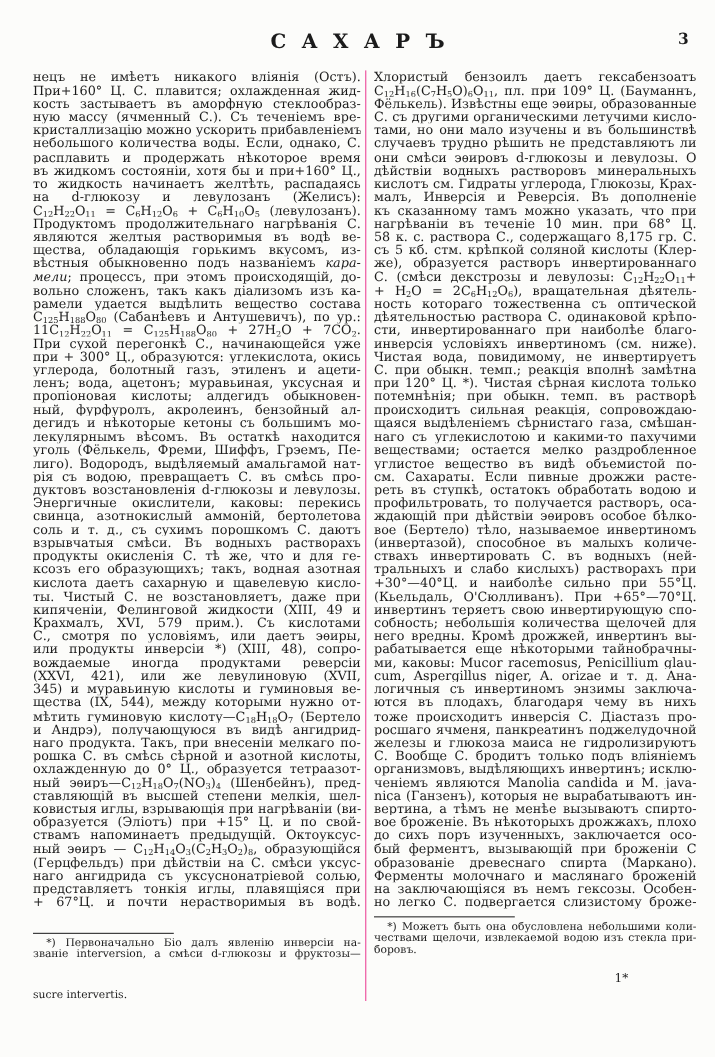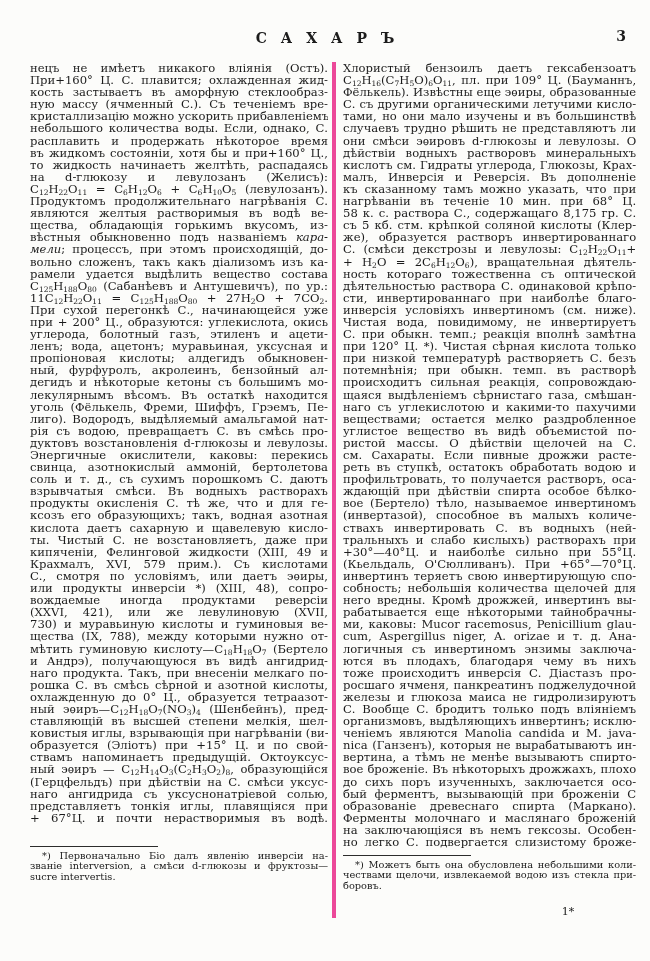--- a/index.html
+++ b/index.html
@@ -11,39 +11,39 @@
     overflow:hidden;
   }
   .page{position:relative;width:650px;height:961px;}
   .running-head{
     position:relative;
     padding-top:28px;
     text-align:center;
   }
   .running-title{
     display:inline-block;
-    font-size:14px;
+    font-size:18px;
     font-weight:bold;
     letter-spacing:14px;
     text-indent:14px; 
   }
   .page-number{
     position:absolute;
     top:28px;right:24px;
     font-size:14px;font-weight:bold;
   }
   .columns{
     display:flex;
     margin:15px 18px 0 30px;
   }
   .col{width:298px;}
   .col-left{padding-right:4px;}
   .col-right{
     width:296px;
-    border-left:4px solid #ec4899;
+    border-left:1px solid #ec4899;
     padding-left:7px;
   }
   .line{
     font-size:11.6px;
     height:12.1px;
     line-height:12.1px;
     text-align:justify;
     text-align-last:justify;
     overflow:hidden;
     white-space:nowrap;
@@ -100,21 +100,21 @@
           <div class="line">Продуктомъ продолжительнаго нагрѣванія С.</div>
           <div class="line">являются желтыя растворимыя въ водѣ ве-</div>
           <div class="line">щества, обладающія горькимъ вкусомъ, из-</div>
           <div class="line">вѣстныя обыкновенно подъ названіемъ <i>кара-</i></div>
           <div class="line"><i>мели</i>; процессъ, при этомъ происходящій, до-</div>
           <div class="line">вольно сложенъ, такъ какъ діализомъ изъ ка-</div>
           <div class="line">рамели удается выдѣлить вещество состава</div>
           <div class="line">C<sub>125</sub>H<sub>188</sub>O<sub>80</sub> (Сабанѣевъ и Антушевичъ), по ур.:</div>
           <div class="line">11C<sub>12</sub>H<sub>22</sub>O<sub>11</sub> = C<sub>125</sub>H<sub>188</sub>O<sub>80</sub> + 27H<sub>2</sub>O + 7CO<sub>2</sub>.</div>
           <div class="line">При сухой перегонкѣ С., начинающейся уже</div>
-          <div class="line">при + 200° Ц., образуются: углекислота, окись</div>
+          <div class="line">при + 300° Ц., образуются: углекислота, окись</div>
           <div class="line">углерода, болотный газъ, этиленъ и ацети-</div>
           <div class="line">ленъ; вода, ацетонъ; муравьиная, уксусная и</div>
           <div class="line">пропіоновая кислоты; алдегидъ обыкновен-</div>
           <div class="line">ный, фурфуролъ, акролеинъ, бензойный ал-</div>
           <div class="line">дегидъ и нѣкоторые кетоны съ большимъ мо-</div>
           <div class="line">лекулярнымъ вѣсомъ. Въ остаткѣ находится</div>
           <div class="line">уголь (Фёлькель, Фреми, Шиффъ, Грэемъ, Пе-</div>
           <div class="line">лиго). Водородъ, выдѣляемый амальгамой нат-</div>
           <div class="line">рія съ водою, превращаетъ С. въ смѣсь про-</div>
           <div class="line">дуктовъ возстановленія d-глюкозы и левулозы.</div>
@@ -125,22 +125,22 @@
           <div class="line">продукты окисленія С. тѣ же, что и для ге-</div>
           <div class="line">ксозъ его образующихъ; такъ, водная азотная</div>
           <div class="line">кислота даетъ сахарную и щавелевую кисло-</div>
           <div class="line">ты. Чистый С. не возстановляетъ, даже при</div>
           <div class="line">кипяченіи, Фелинговой жидкости (XIII, 49 и</div>
           <div class="line">Крахмалъ, XVI, 579 прим.). Съ кислотами</div>
           <div class="line">С., смотря по условіямъ, или даетъ эѳиры,</div>
           <div class="line">или продукты инверсіи *) (XIII, 48), сопро-</div>
           <div class="line">вождаемые иногда продуктами реверсіи</div>
           <div class="line">(XXVI, 421), или же левулиновую (XVII,</div>
-          <div class="line">730) и муравьиную кислоты и гуминовыя ве-</div>
-          <div class="line">щества (IX, 788), между которыми нужно от-</div>
+          <div class="line">345) и муравьиную кислоты и гуминовыя ве-</div>
+          <div class="line">щества (IX, 544), между которыми нужно от-</div>
           <div class="line">мѣтить гуминовую кислоту—C<sub>18</sub>H<sub>18</sub>O<sub>7</sub> (Бертело</div>
           <div class="line">и Андрэ), получающуюся въ видѣ ангидрид-</div>
           <div class="line">наго продукта. Такъ, при внесеніи мелкаго по-</div>
           <div class="line">рошка С. въ смѣсь сѣрной и азотной кислоты,</div>
           <div class="line">охлажденную до 0° Ц., образуется тетраазот-</div>
           <div class="line">ный эѳиръ—C<sub>12</sub>H<sub>18</sub>O<sub>7</sub>(NO<sub>3</sub>)<sub>4</sub> (Шенбейнъ), пред-</div>
           <div class="line">ставляющій въ высшей степени мелкія, шел-</div>
           <div class="line">ковистыя иглы, взрывающія при нагрѣваніи (ви-</div>
           <div class="line">образуется (Эліотъ) при +15° Ц. и по свой-</div>
           <div class="line">ствамъ напоминаетъ предыдущій. Октоуксус-</div>
@@ -148,21 +148,21 @@
           <div class="line">(Герцфельдъ) при дѣйствіи на С. смѣси уксус-</div>
           <div class="line">наго ангидрида съ уксуснонатріевой солью,</div>
           <div class="line">представляетъ тонкія иглы, плавящіяся при</div>
           <div class="line">+ 67°Ц. и почти нерастворимыя въ водѣ.</div>
         </div>
       <div class="footnote">
         <hr class="footnote-rule">
         <div>
             <div class="line">*) Первоначально Біо далъ явленію инверсіи на-</div>
             <div class="line">званіе interversion, а смѣси d-глюкозы и фруктозы—</div>
-            <div class="line" style="text-align-last: left;">sucre intervertis.</div>
+            <div class="line" style="text-align-last: left; margin-top: 26px;">sucre intervertis.</div>
           </div>
       </div>
     </div>
 
     <div class="col col-right">
       <div>
           <div class="line">Хлористый бензоилъ даетъ гексабензоатъ</div>
           <div class="line">C<sub>12</sub>H<sub>16</sub>(C<sub>7</sub>H<sub>5</sub>O)<sub>6</sub>O<sub>11</sub>, пл. при 109° Ц. (Бауманнъ,</div>
           <div class="line">Фёлькель). Извѣстны еще эѳиры, образованные</div>
           <div class="line">С. съ другими органическими летучими кисло-</div>
@@ -179,32 +179,30 @@
           <div class="line">же), образуется растворъ инвертированнаго</div>
           <div class="line">С. (смѣси декстрозы и левулозы: C<sub>12</sub>H<sub>22</sub>O<sub>11</sub>+</div>
           <div class="line">+ H<sub>2</sub>O = 2C<sub>6</sub>H<sub>12</sub>O<sub>6</sub>), вращательная дѣятель-</div>
           <div class="line">ность котораго тожественна съ оптической</div>
           <div class="line">дѣятельностью раствора С. одинаковой крѣпо-</div>
           <div class="line">сти, инвертированнаго при наиболѣе благо-</div>
           <div class="line">инверсія условіяхъ инвертиномъ (см. ниже).</div>
           <div class="line">Чистая вода, повидимому, не инвертируетъ</div>
           <div class="line">С. при обыкн. темп.; реакція вполнѣ замѣтна</div>
           <div class="line">при 120° Ц. *). Чистая сѣрная кислота только</div>
-          <div class="line">при низкой температурѣ растворяетъ С. безъ</div>
           <div class="line">потемнѣнія; при обыкн. темп. въ растворѣ</div>
           <div class="line">происходитъ сильная реакція, сопровождаю-</div>
           <div class="line">щаяся выдѣленіемъ сѣрнистаго газа, смѣшан-</div>
           <div class="line">наго съ углекислотою и какими-то пахучими</div>
           <div class="line">веществами; остается мелко раздробленное</div>
           <div class="line">углистое вещество въ видѣ объемистой по-</div>
-          <div class="line">ристой массы. О дѣйствіи щелочей на С.</div>
           <div class="line">см. Сахараты. Если пивные дрожжи расте-</div>
           <div class="line">реть въ ступкѣ, остатокъ обработать водою и</div>
           <div class="line">профильтровать, то получается растворъ, оса-</div>
-          <div class="line">ждающій при дѣйствіи спирта особое бѣлко-</div>
+          <div class="line">ждающій при дѣйствіи эѳировъ особое бѣлко-</div>
           <div class="line">вое (Бертело) тѣло, называемое инвертиномъ</div>
           <div class="line">(инвертазой), способное въ малыхъ количе-</div>
           <div class="line">ствахъ инвертировать С. въ водныхъ (ней-</div>
           <div class="line">тральныхъ и слабо кислыхъ) растворахъ при</div>
           <div class="line">+30°—40°Ц. и наиболѣе сильно при 55°Ц.</div>
           <div class="line">(Кьельдаль, О'Сюлливанъ). При +65°—70°Ц.</div>
           <div class="line">инвертинъ теряетъ свою инвертирующую спо-</div>
           <div class="line">собность; небольшія количества щелочей для</div>
           <div class="line">него вредны. Кромѣ дрожжей, инвертинъ вы-</div>
           <div class="line">рабатывается еще нѣкоторыми тайнобрачны-</div>

